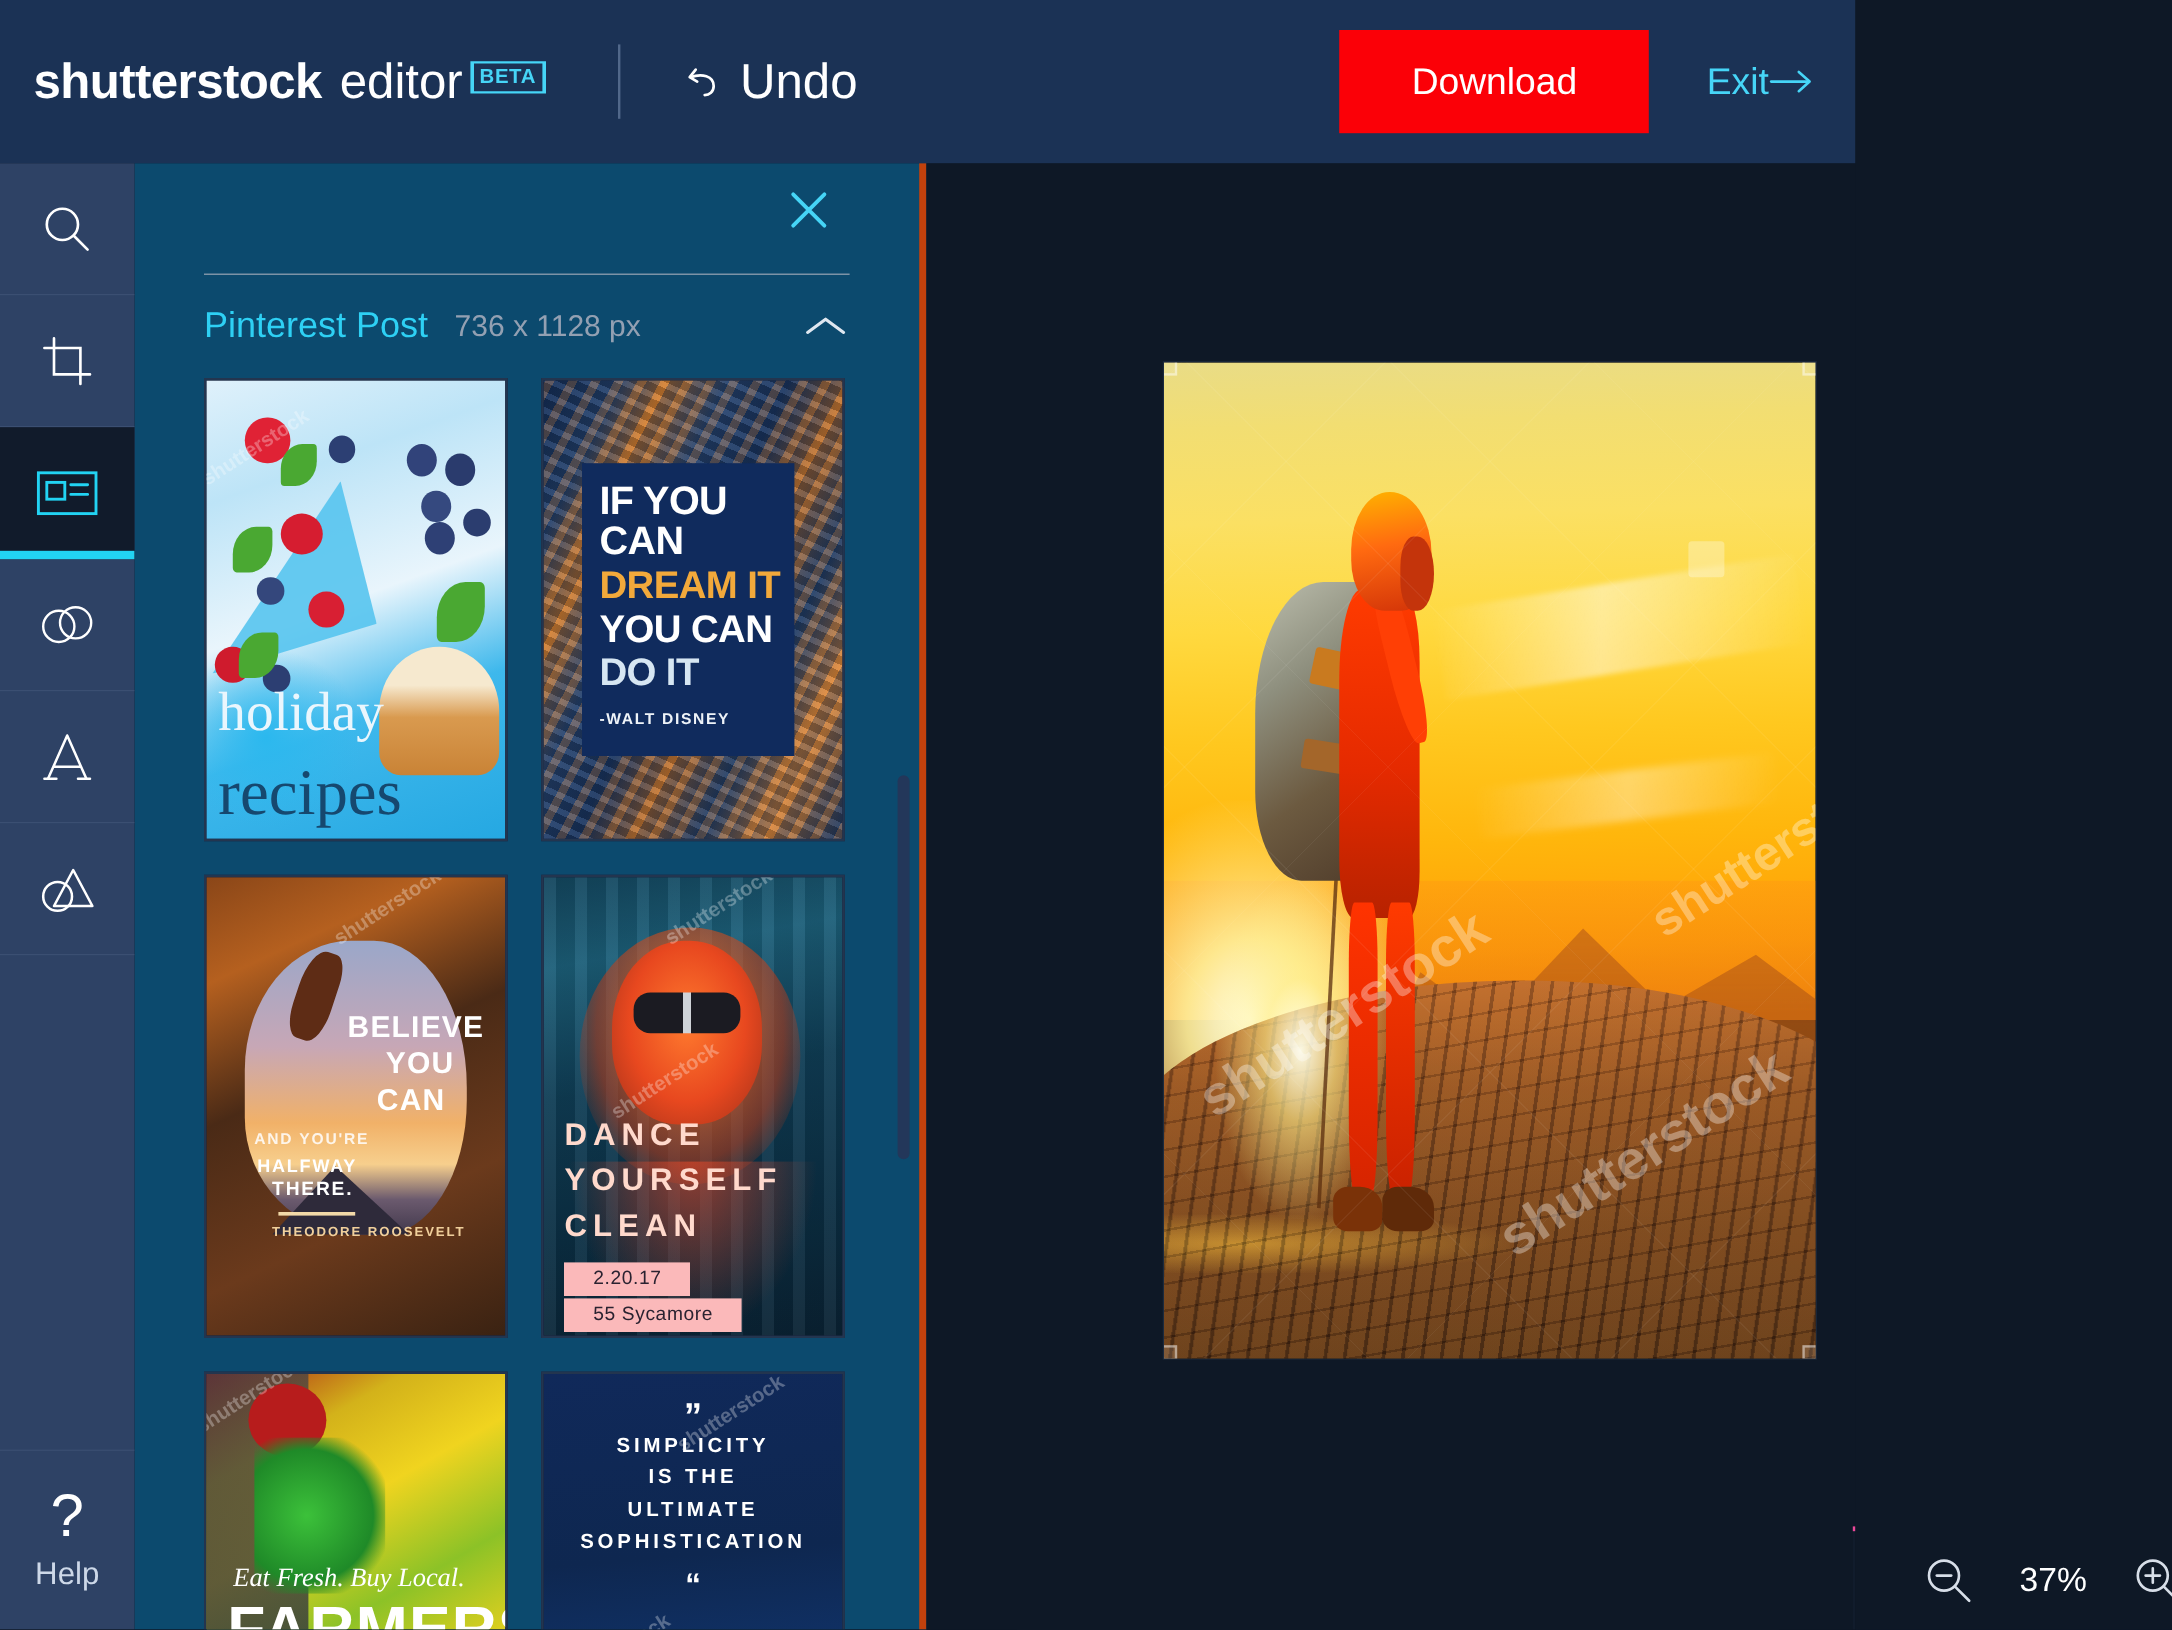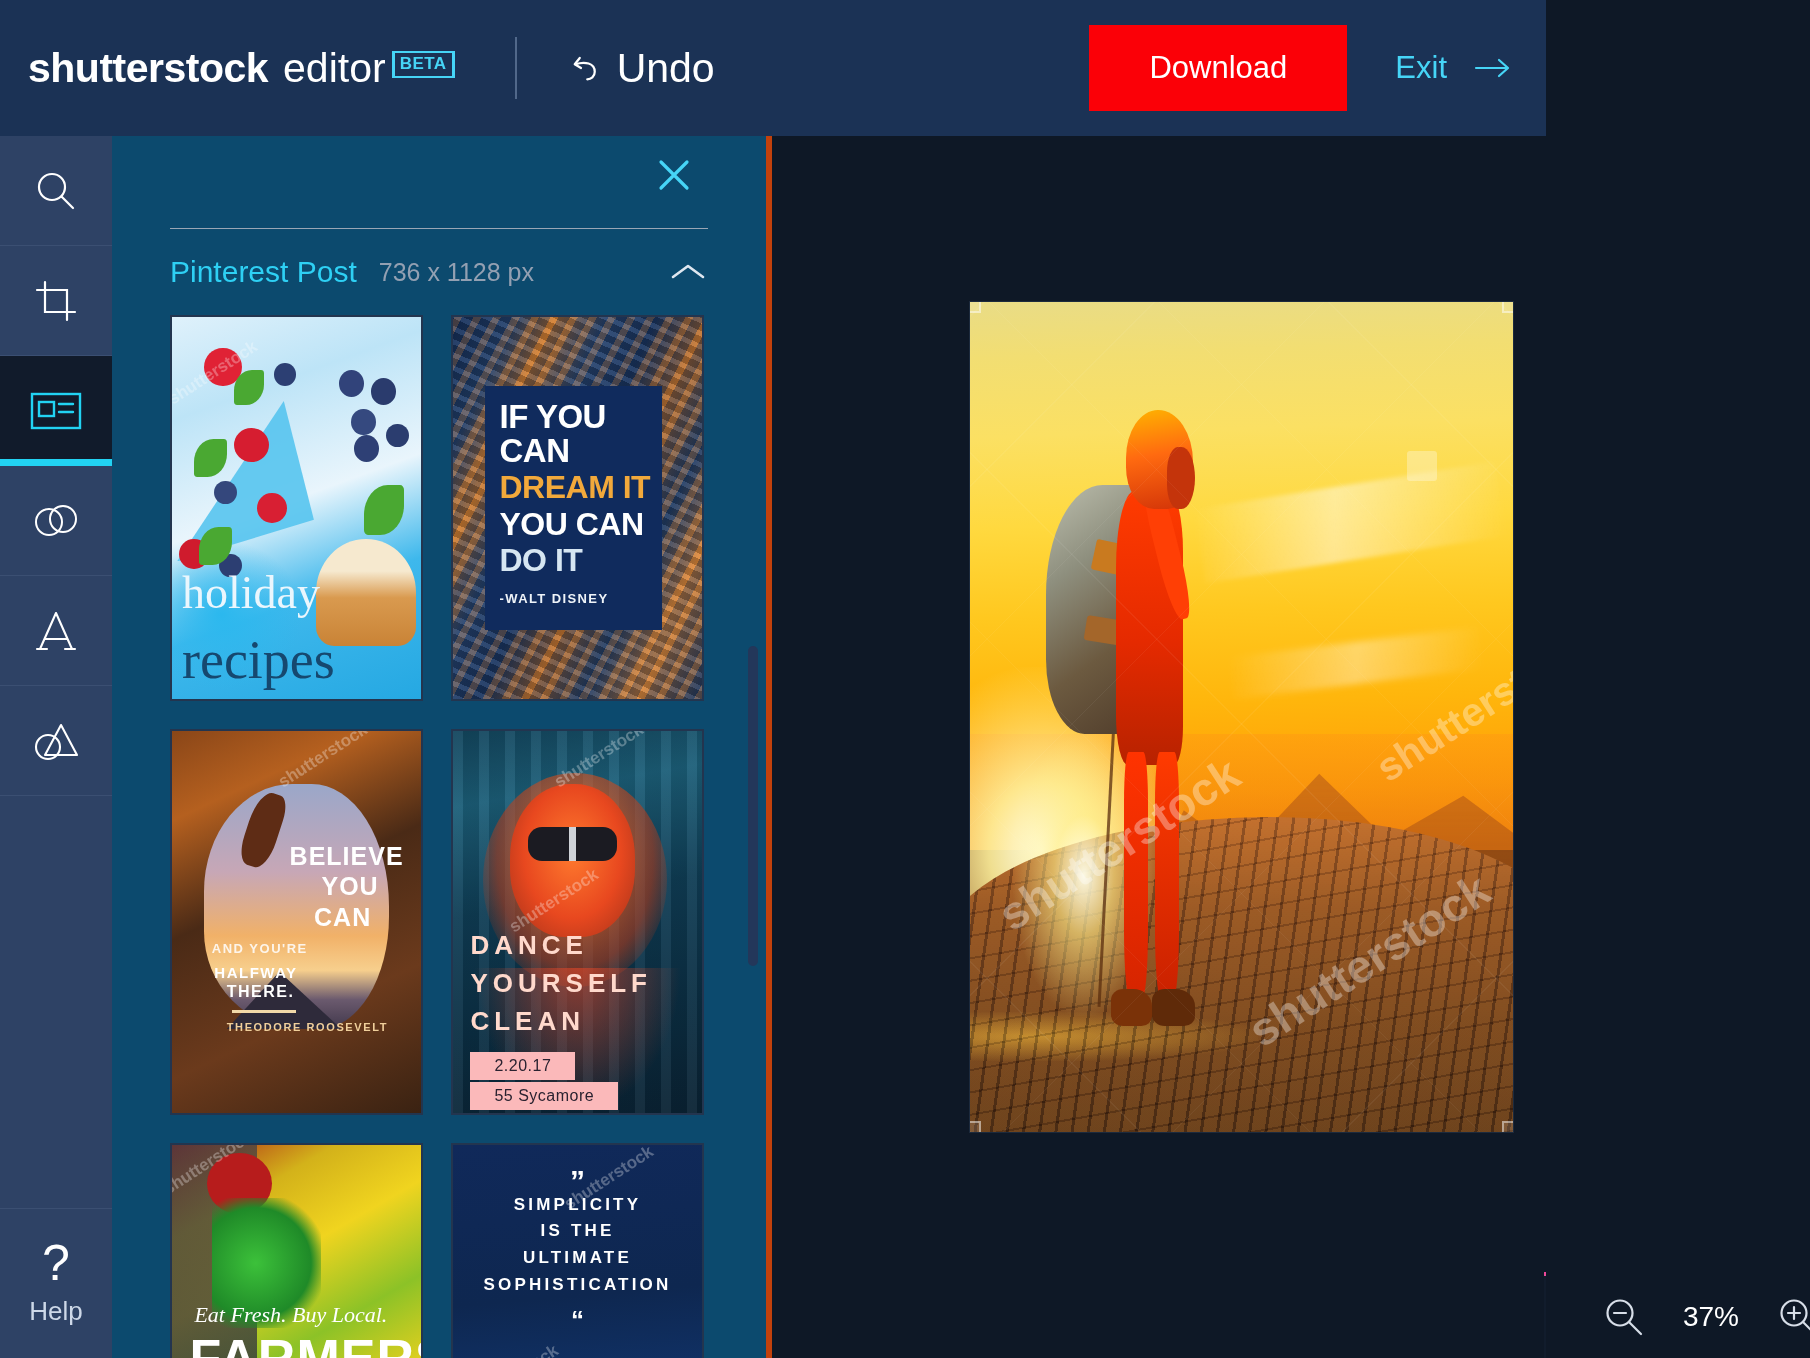--- a/index.html
+++ b/index.html
@@ -52,21 +52,21 @@
   }
   .download-btn {
     background: #fb0007; color: #ffffff;
     font-size: 31px; font-weight: 400;
     width: 258px; height: 86px;
     display: flex; align-items: center; justify-content: center;
     border: none; cursor: pointer;
     font-family: Liberation Sans, sans-serif;
   }
   .exit-btn {
-    display: flex; align-items: center; gap: 27px;
+    display: flex; align-items: center; gap: 0;
     color: #46d5f7; font-size: 31px; font-weight: 300;
     margin-left: 48px; cursor: pointer;
   }
   .exit-arrow { width: 38px; height: 22px; display: block; }
 
   
   .body-row { display: flex; flex: 1; min-height: 0; position: relative; }
 
   
   .rail {

